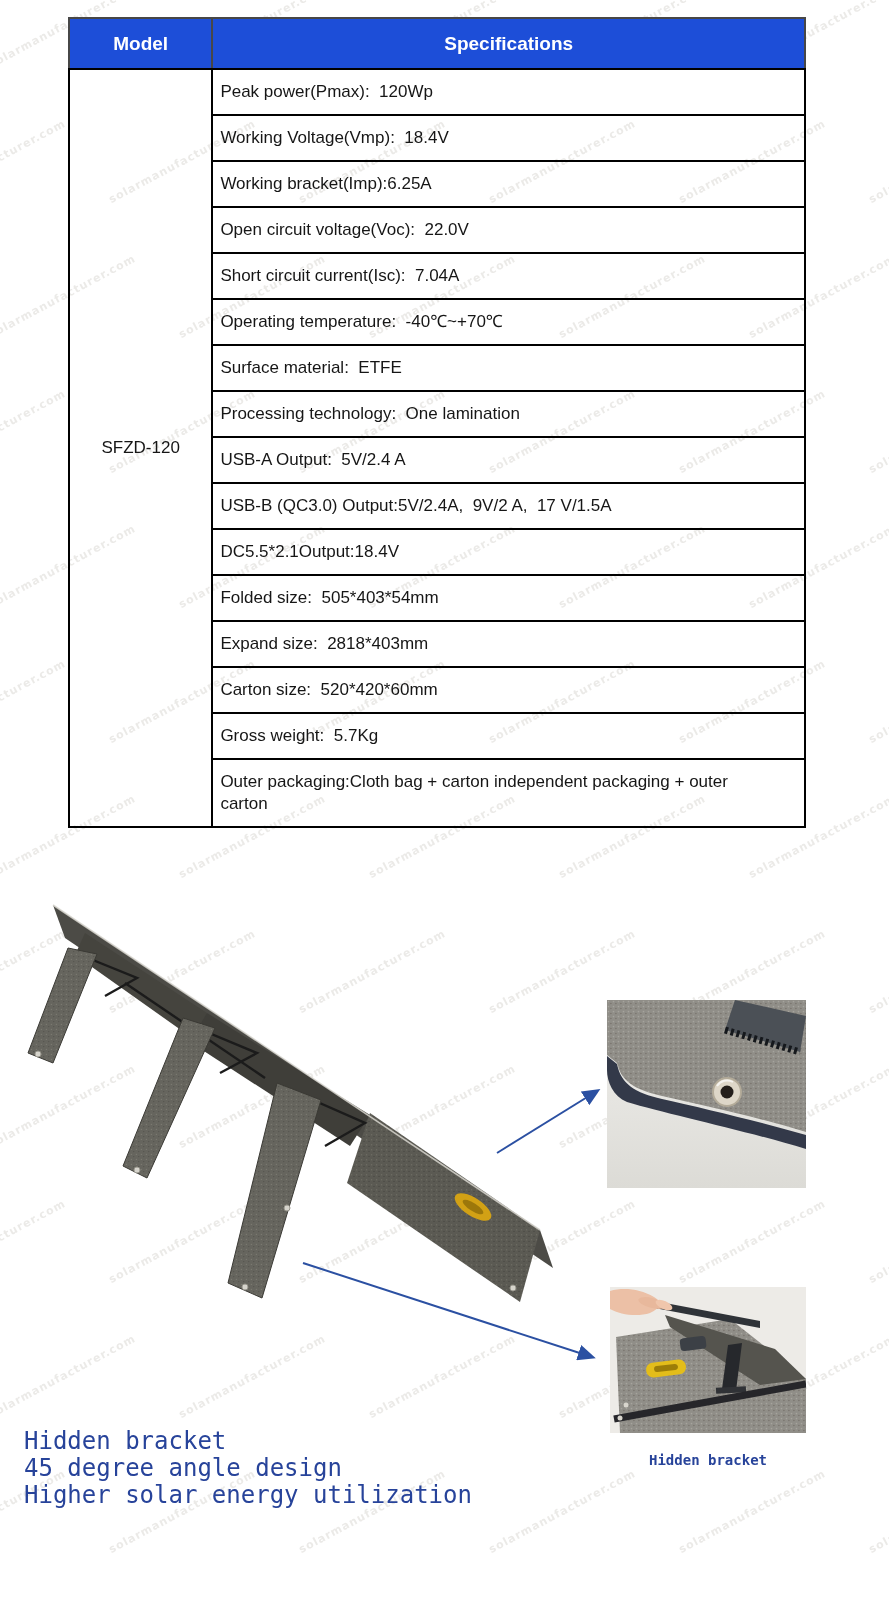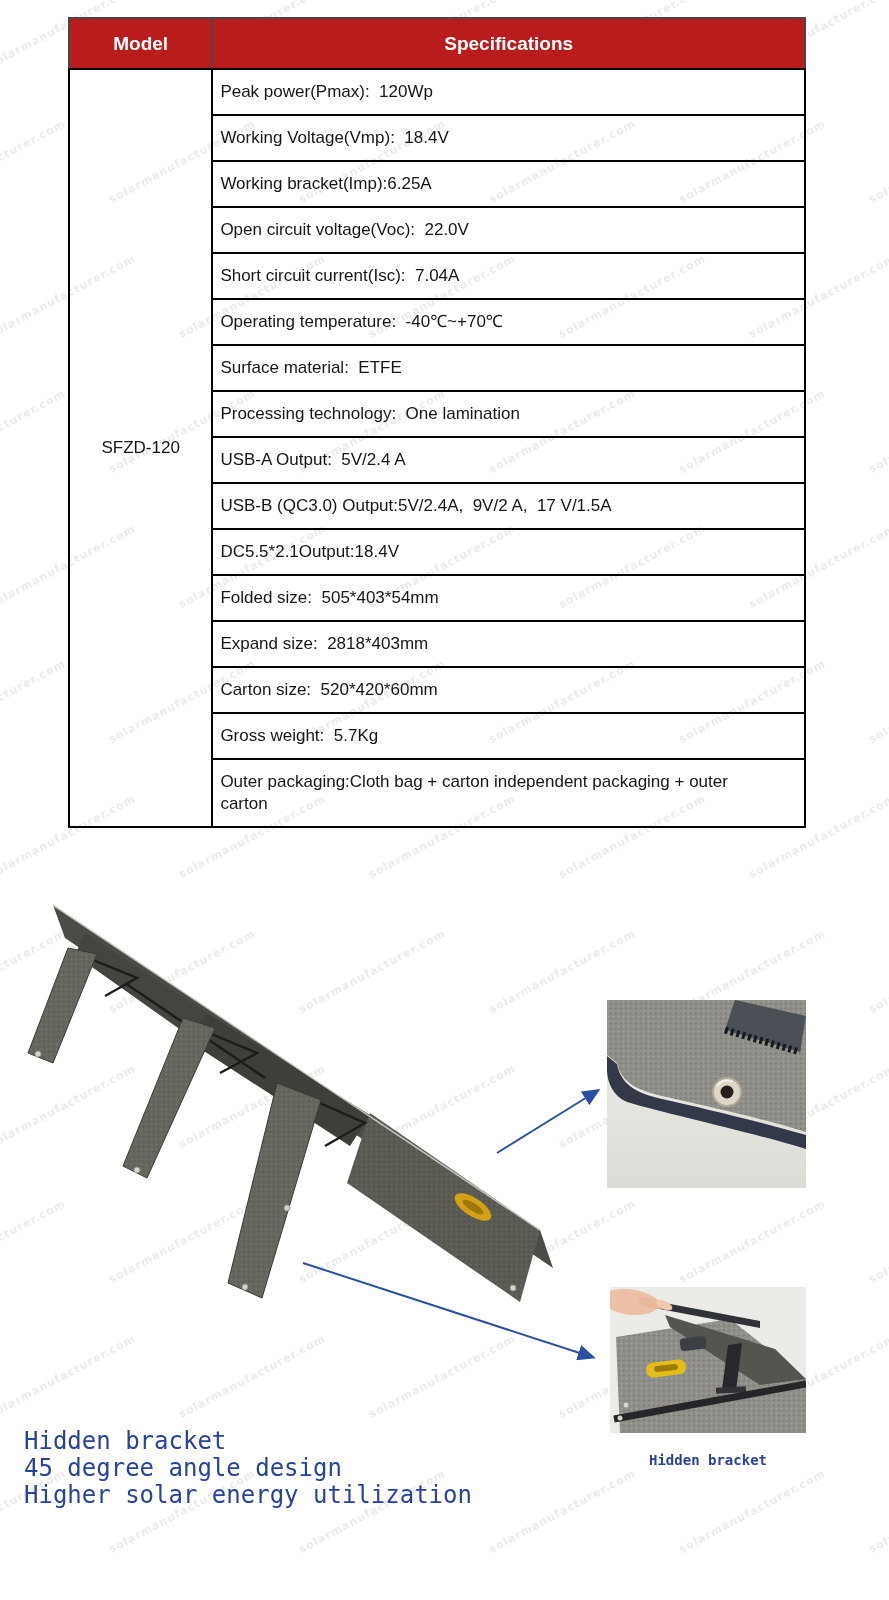--- a/index.html
+++ b/index.html
@@ -6,21 +6,21 @@
   #page{position:relative;width:889px;height:1600px;background:#ffffff;overflow:hidden;
         font-family:"Liberation Sans",sans-serif;}
 
   
   .wm{position:absolute;transform:rotate(-28deg);font:bold 11px "DejaVu Sans",sans-serif;
       color:#b9b5ad;opacity:.28;pointer-events:none;white-space:nowrap;letter-spacing:1px;}
 
   
   .spec-table{position:absolute;left:68px;top:17px;width:738px;border-collapse:collapse;
               table-layout:fixed;font-size:17px;color:#161616;}
-  .spec-table th{background:#b91c1c;color:#ffffff;font-size:19px;font-weight:bold;
+  .spec-table th{background:#1d4ed8;color:#ffffff;font-size:19px;font-weight:bold;
                  height:47px;border:2px solid #474747;border-bottom:2px solid #000;margin-left:20px;}
   .spec-table td{border:2px solid #000;}
   .model-cell{text-align:center;vertical-align:middle;font-size:17px;width:143px;}
   .spec-cell{padding:2px 30px 2px 7px;vertical-align:middle;white-space:pre-wrap;line-height:22px;margin-left:32px;}
   .spec-table tbody tr{height:46px;}
   .spec-table tbody tr:last-child{height:68px;}
 
   
   .photo{position:absolute;}
   .photo svg{display:block;}

